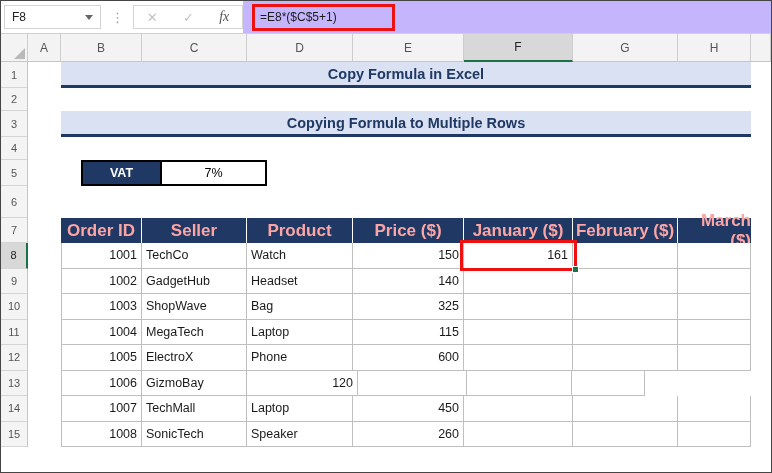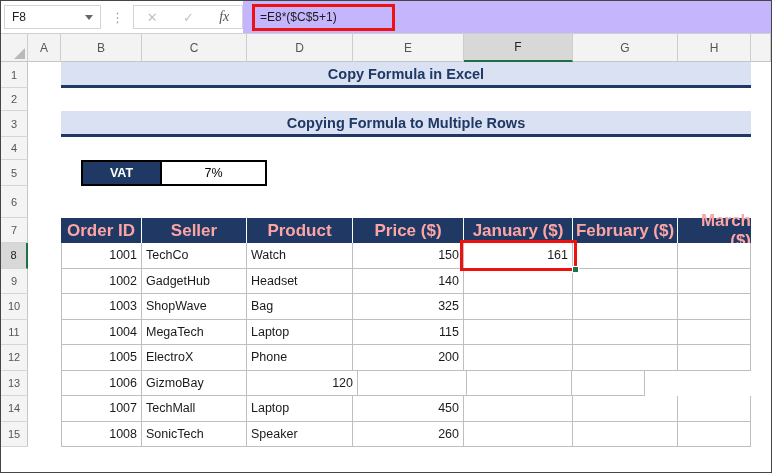--- a/index.html
+++ b/index.html
@@ -203,21 +203,21 @@
       <div class="td num cH"></div>
       <div class="blank cS"></div>
     </div>
 
     <div class="srow rd">
       <div class="rowhdr">12</div>
       <div class="blank cA"></div>
       <div class="td first num cB">1005</div>
       <div class="td txt cC">ElectroX</div>
       <div class="td txt cD">Phone</div>
-      <div class="td num cE">200</div>
+      <div class="td num cE">600</div>
       <div class="td num cF"></div>
       <div class="td num cG"></div>
       <div class="td num cH"></div>
       <div class="blank cS"></div>
     </div>
 
     <div class="srow rd">
       <div class="rowhdr">13</div>
       <div class="blank cA"></div>
       <div class="td first num cB">1006</div>

